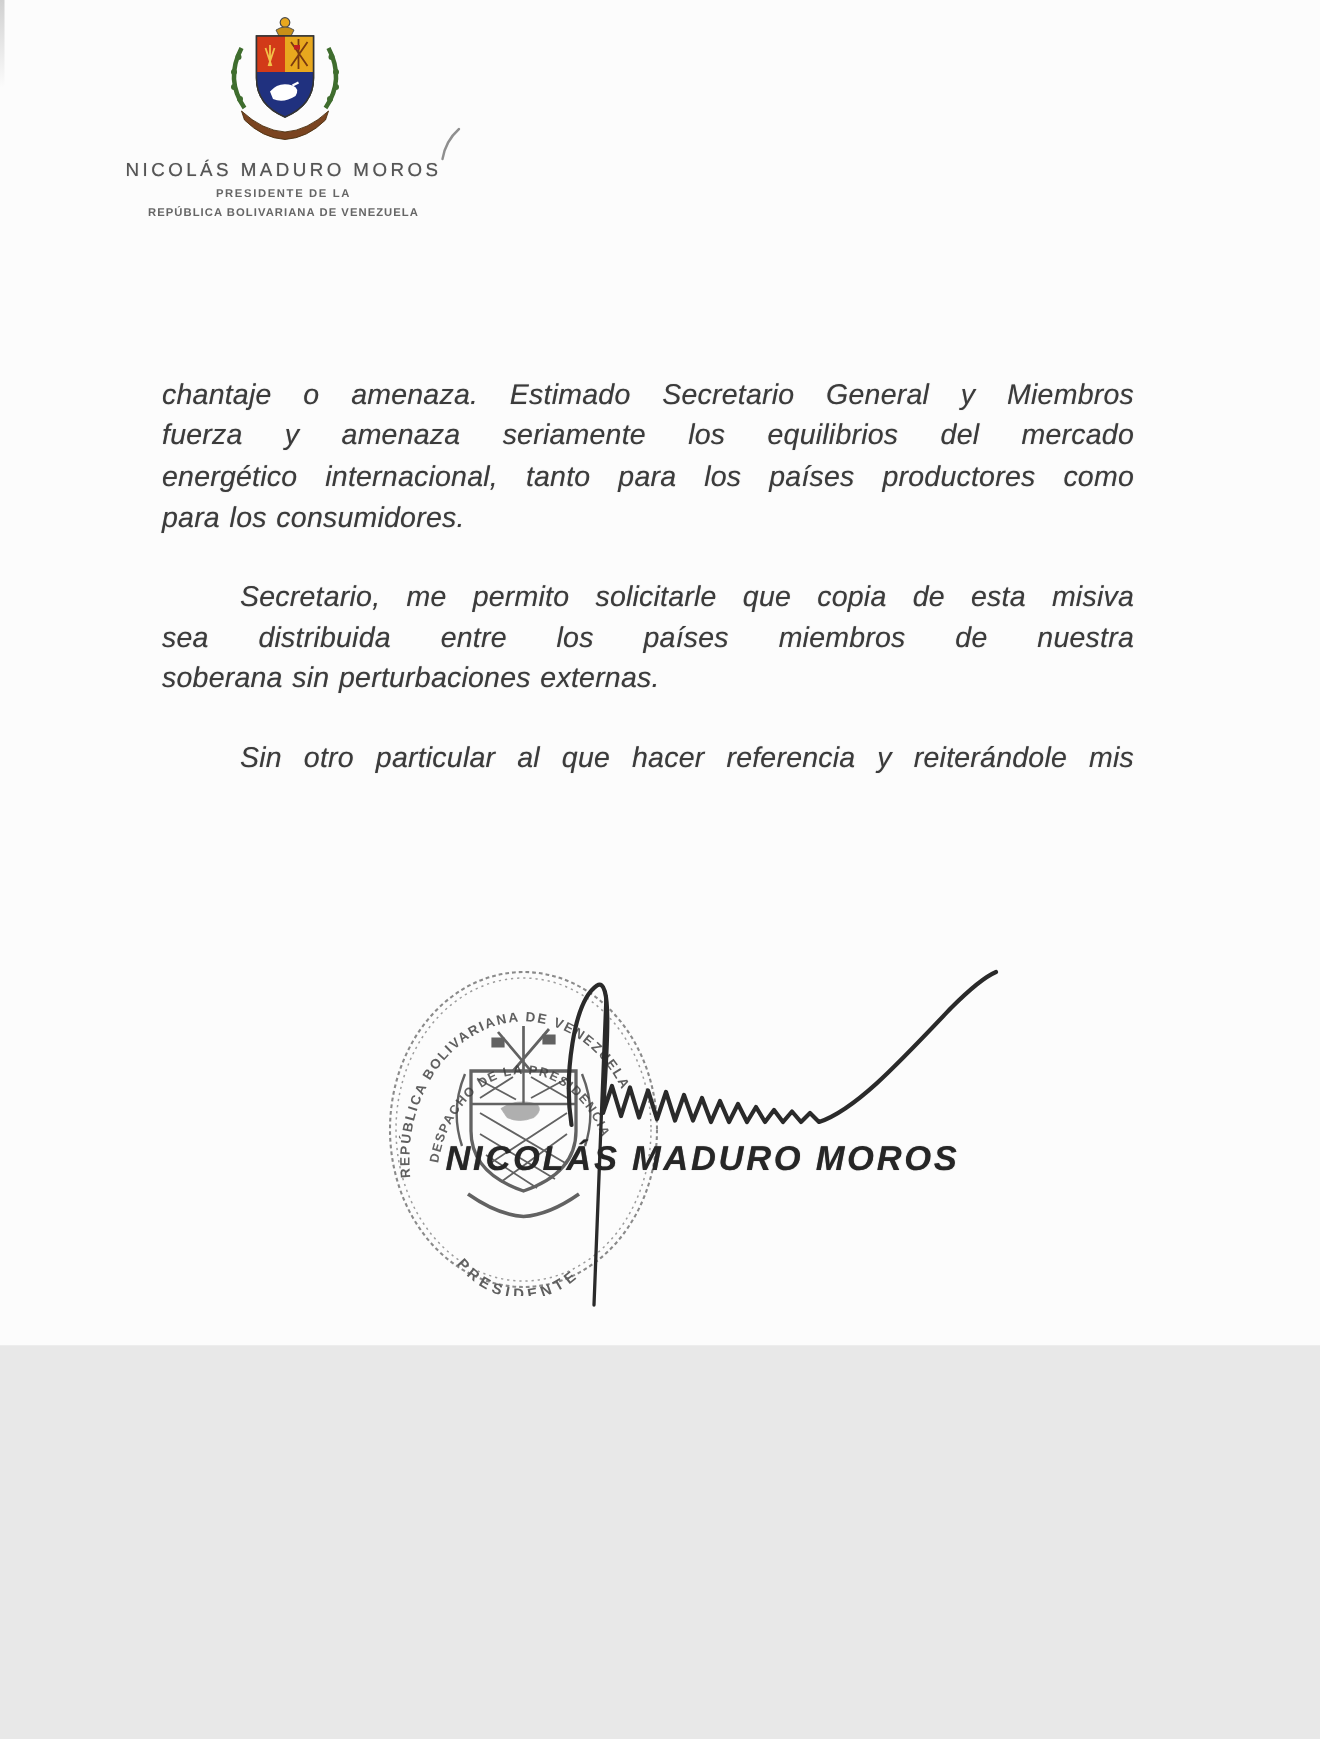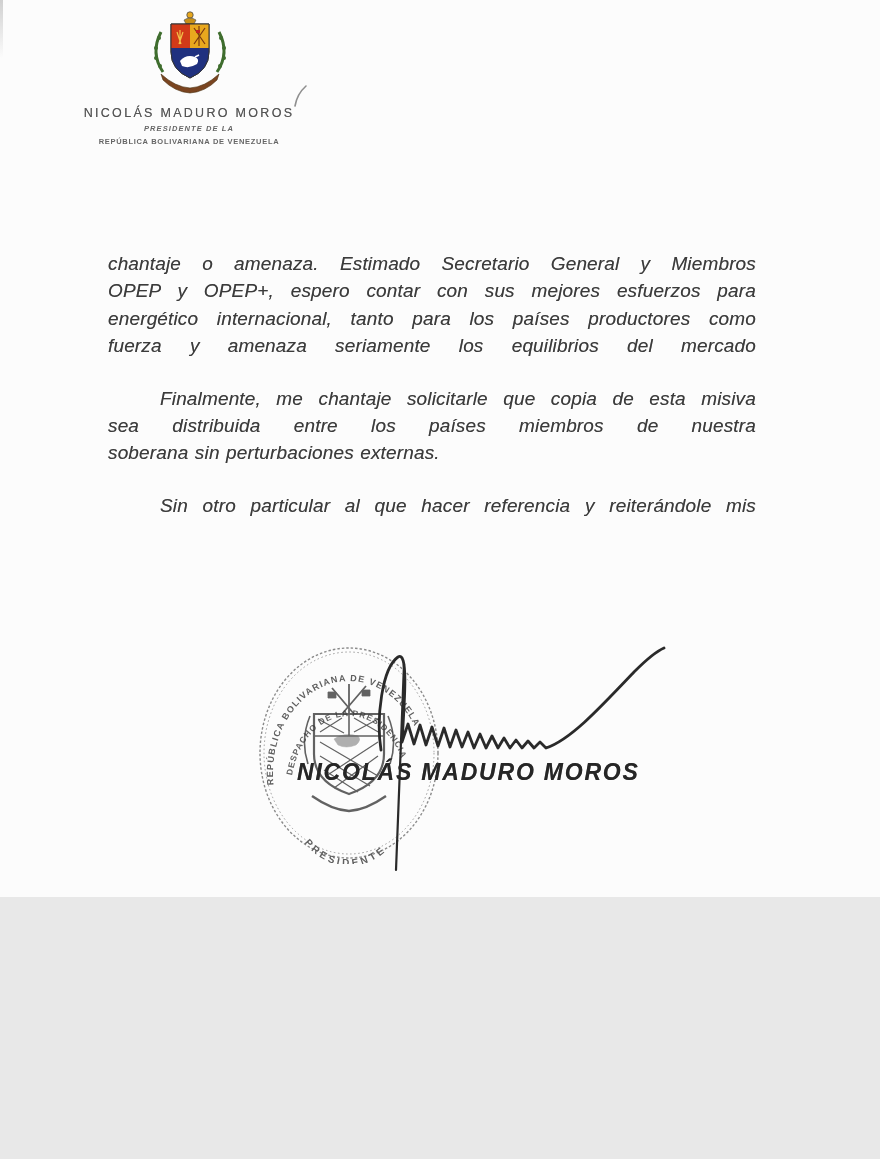--- a/index.html
+++ b/index.html
@@ -15,21 +15,21 @@
   .emblem-svg{position:absolute;left:141px;top:8px;width:98px;height:94px;}
   .letterhead-text{
     position:absolute;left:39px;top:106px;width:300px;
     text-align:center;color:#5a5a5a;
   }
   .lh-name{
     font-size:12.5px;font-weight:500;letter-spacing:2.3px;color:#555;
     text-shadow:0 0 .5px rgba(90,90,90,.7);
   }
   .lh-title{
-    font-size:7.5px;font-weight:bold;letter-spacing:1.1px;color:#666;margin-top:4px;font-style:italic;
+    font-size:7.5px;font-weight:bold;letter-spacing:1.1px;color:#666;margin-top:4px;
   }
   .lh-subtitle{
     font-size:7.5px;font-weight:600;letter-spacing:.7px;color:#666;margin-top:4px;
   }
   .stray-mark{position:absolute;left:292px;top:84px;width:18px;height:26px;}
   
   .body-text{
     position:absolute;left:108px;top:250px;width:648px;
     font-style:italic;color:#3b3b3b;
     text-shadow:0 0 .6px rgba(70,70,70,.55);
@@ -110,26 +110,26 @@
     <div class="lh-subtitle">REPÚBLICA BOLIVARIANA DE VENEZUELA</div>
   </div>
 
   <svg class="stray-mark" viewBox="0 0 18 26">
     <path d="M3,22 Q5,10 14,2" fill="none" stroke="#8f8f8f" stroke-width="1.6" stroke-linecap="round"></path>
   </svg>
 
   <div class="body-text">
     <div class="para">
       <div class="bline">chantaje o amenaza. Estimado Secretario General y Miembros</div>
-      <div class="bline">OPEP y OPEP+, espero contar con sus mejores esfuerzos para</div>
+      <div class="bline">fuerza y amenaza seriamente los equilibrios del mercado</div>
       <div class="bline">energético internacional, tanto para los países productores como</div>
-      <div class="bline">fuerza y amenaza seriamente los equilibrios del mercado</div>
+      <div class="bline last">para los consumidores.</div>
     </div>
     <div class="para">
-      <div class="bline indent">Finalmente, me chantaje solicitarle que copia de esta misiva</div>
+      <div class="bline indent">Secretario, me permito solicitarle que copia de esta misiva</div>
       <div class="bline">sea distribuida entre los países miembros de nuestra</div>
       <div class="bline last">soberana sin perturbaciones externas.</div>
     </div>
     <div class="para">
       <div class="bline indent">Sin otro particular al que hacer referencia y reiterándole mis</div>
     </div>
   </div>
 
   <svg class="seal-svg" viewBox="0 0 190 220">
     <defs>

